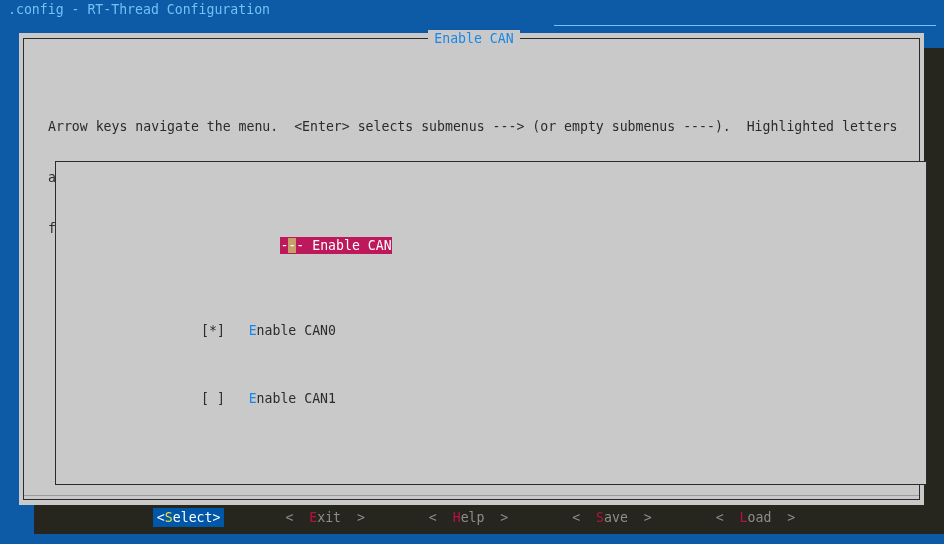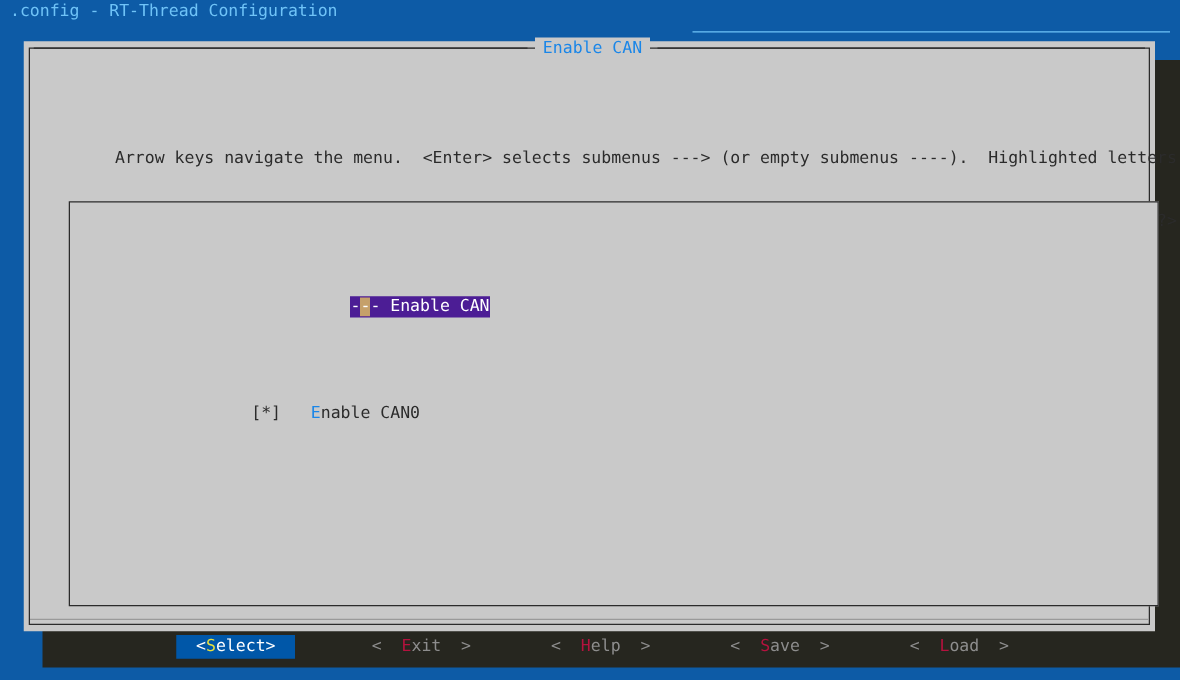--- a/index.html
+++ b/index.html
@@ -103,21 +103,21 @@
   .title-rule-r { width: 390px; }
 
   
   .help {
     position: absolute;
     left: 29px;
     top: 51px;
     color: #2b2b2b;
     white-space: pre;
   }
-  .help div { height: 17px; margin-left: 44px; }
+  .help div { height: 17px; }
 
   
   .listbox {
     position: absolute;
     left: 36px;
     top: 128px;
     width: 872px;
     height: 324px;
     border: 1px solid #2b2b2b;
     box-sizing: border-box;
@@ -134,21 +134,21 @@
     height: 17px;
     white-space: pre;
     color: #2b2b2b;
     display: block;
   }
   .row .prefix { color: #2b2b2b; }
   .row .hot { color: #1a86e8; }
   .row .txt  { color: #2b2b2b; }
 
   .row.selected {
-    background: #4c1d95;
+    background: #be185d;
     color: #ffffff;
     display: inline-block;
   }
   .row.selected .prefix,
   .row.selected .txt,
   .row.selected .hot { color: #ffffff; }
   .row.selected .cursor {
     background: #c5a06a;
     color: #ffffff;
   }
@@ -179,21 +179,21 @@
   }
   .btn {
     white-space: pre;
     color: #8d8d8d;
     padding: 1px 3px;
   }
   .btn .bhot { color: #b5123e; }
   .btn.active {
     background: #0057a8;
     color: #ffffff;
-    padding: 1px 16px;
+    padding: 1px 4px;
   }
   .btn.active .bhot { color: #e8e03c; }
 </style>
 </head>
 <body>
 
 <div class="screen">
 
   <div class="hdr-title">.config - RT-Thread Configuration</div>
   <div class="crumb-rule"></div>
@@ -217,20 +217,21 @@
 
     <div class="listbox">
       <div class="rows">
 
         <div>
           <span class="row selected"><span class="prefix">-</span><span class="cursor">-</span><span class="prefix">- </span><span class="txt">Enable CAN</span></span>
         </div>
 
         <div class="row"><span class="prefix">[*]   </span><span class="hot">E</span><span class="txt">nable CAN0</span></div>
 
+        <div class="row"><span class="prefix">[ ]   </span><span class="hot">E</span><span class="txt">nable CAN1</span></div>
 
       </div>
     </div>
 
     <div class="btn-sep"></div>
 
     <div class="buttons">
 
       <div class="btn active"><span>&lt;</span><span class="bhot">S</span><span>elect</span><span>&gt;</span></div>
 

